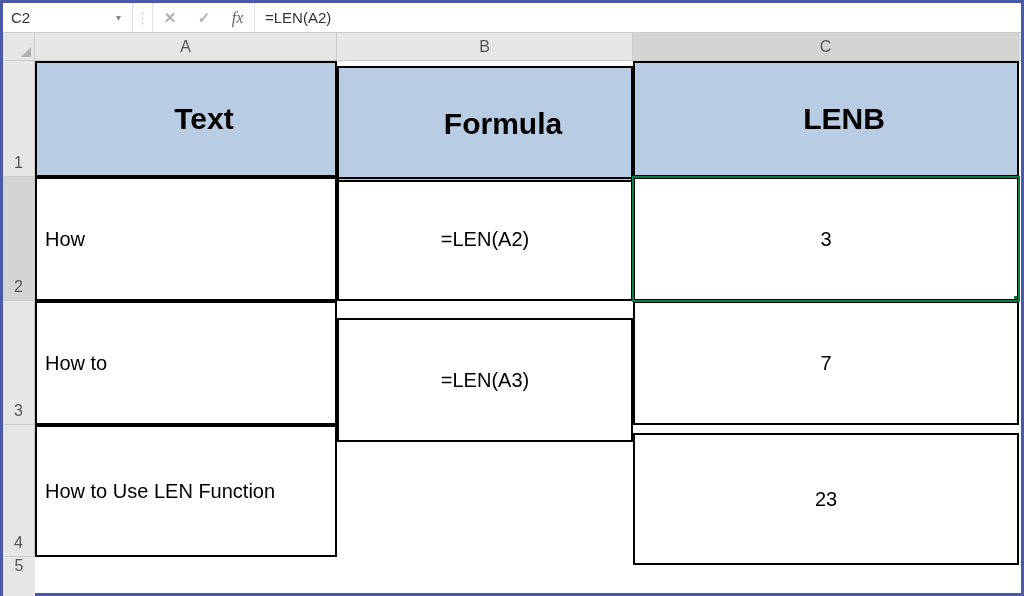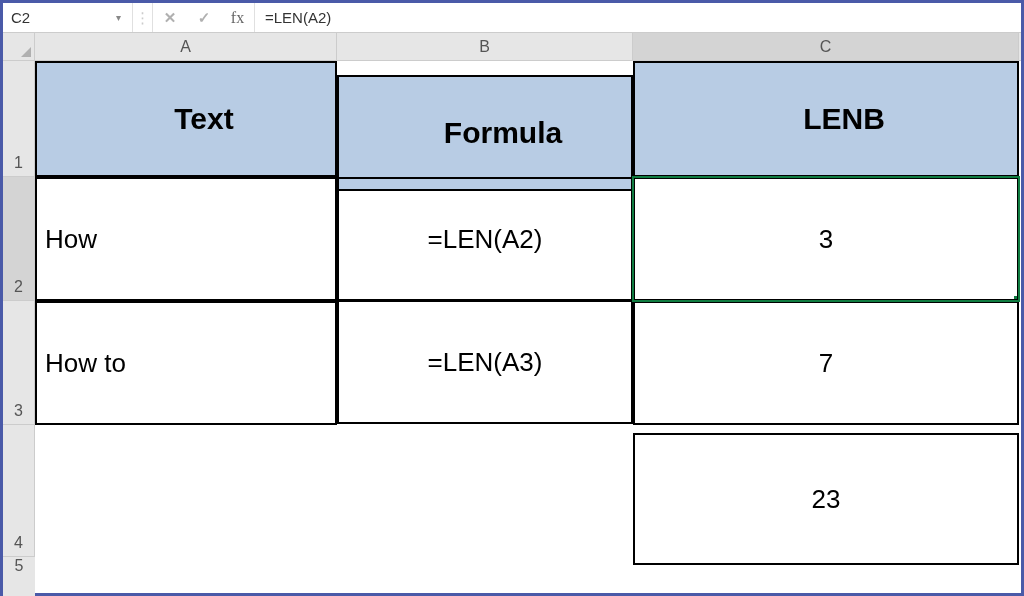--- a/index.html
+++ b/index.html
@@ -53,21 +53,21 @@
   .fb-btn {
     width: 34px;
     display: flex;
     align-items: center;
     justify-content: center;
     color: #b0b0b0;
     font-size: 15px;
   }
   .fb-btn.cancel { font-weight: bold; }
   .fb-btn.enter { font-weight: bold; }
-  .fb-btn.fx { font-family: 'Times New Roman', serif; color: #666; font-size: 16px; border-right: 1px solid #e0e0e0;}
+  .fb-btn.fx { font-style: italic; font-family: 'Times New Roman', serif; color: #666; font-size: 16px; border-right: 1px solid #e0e0e0;}
   .formula-input {
     flex: 1;
     display: flex;
     align-items: center;
     padding: 0 10px;
     font-family: Arial;
     color: #333;
   }
 
   
@@ -131,21 +131,21 @@
   .cells {
     position: absolute;
     left: 32px; top: 28px; right: 0; bottom: 0;
   }
   .cell {
     position: absolute;
     border-right: 1px solid #d4d4d4;
     border-bottom: 1px solid #d4d4d4;
     display: flex;
     align-items: center;
-    font-size: 26px;
+    font-size: 20px;
     color: #000;
     padding: 0 8px;
     overflow: hidden;
   }
   .blackborder {
     border: 2px solid #000 !important;
   }
   .hdr {
     background: #b8cce4;
     font-weight: bold;
@@ -208,29 +208,30 @@
       <div class="row-header" style="height:116px">1</div>
       <div class="row-header sel" style="height:124px">2</div>
       <div class="row-header" style="height:124px">3</div>
       <div class="row-header" style="height:132px">4</div>
       <div class="partial-row" style="left:0;top:496px;width:32px;height:40px">5</div>
     </div>
 
     <div class="cells">
 
       <div class="cell hdr blackborder" style="left:0px;top:0px;width:302px;height:116px">Text</div>
-      <div class="cell hdr blackborder" style="left:302px;top:14px;width:296px;height:116px">Formula</div>
+      <div class="cell hdr blackborder" style="left:302px;top:5px;width:296px;height:116px">Formula</div>
       <div class="cell hdr blackborder" style="left:598px;top:0px;width:386px;height:116px">LENB</div>
 
       <div class="cell blackborder" style="left:0px;top:116px;width:302px;height:124px">How</div>
       <div class="cell blackborder center" style="left:302px;top:116px;width:296px;height:124px">=LEN(A2)</div>
       <div class="cell blackborder center selected" style="left:598px;top:116px;width:386px;height:124px">3
         <div class="sel-handle"></div>
       </div>
 
       <div class="cell blackborder" style="left:0px;top:240px;width:302px;height:124px"> How to</div>
-      <div class="cell blackborder center" style="left:302px;top:239px;width:296px;height:124px">=LEN(A3)</div>
+      <div class="cell blackborder center" style="left:302px;top:257px;width:296px;height:124px">=LEN(A3)</div>
       <div class="cell blackborder center" style="left:598px;top:240px;width:386px;height:124px">7</div>
 
+      <div class="cell blackborder" style="left:0px;top:364px;width:302px;height:132px;line-height:1.1">How to Use LEN Function</div>
       <div class="cell blackborder center" style="left:598px;top:372px;width:386px;height:132px">23</div>
     </div>
   </div>
 </div>
 
 </body></html>

